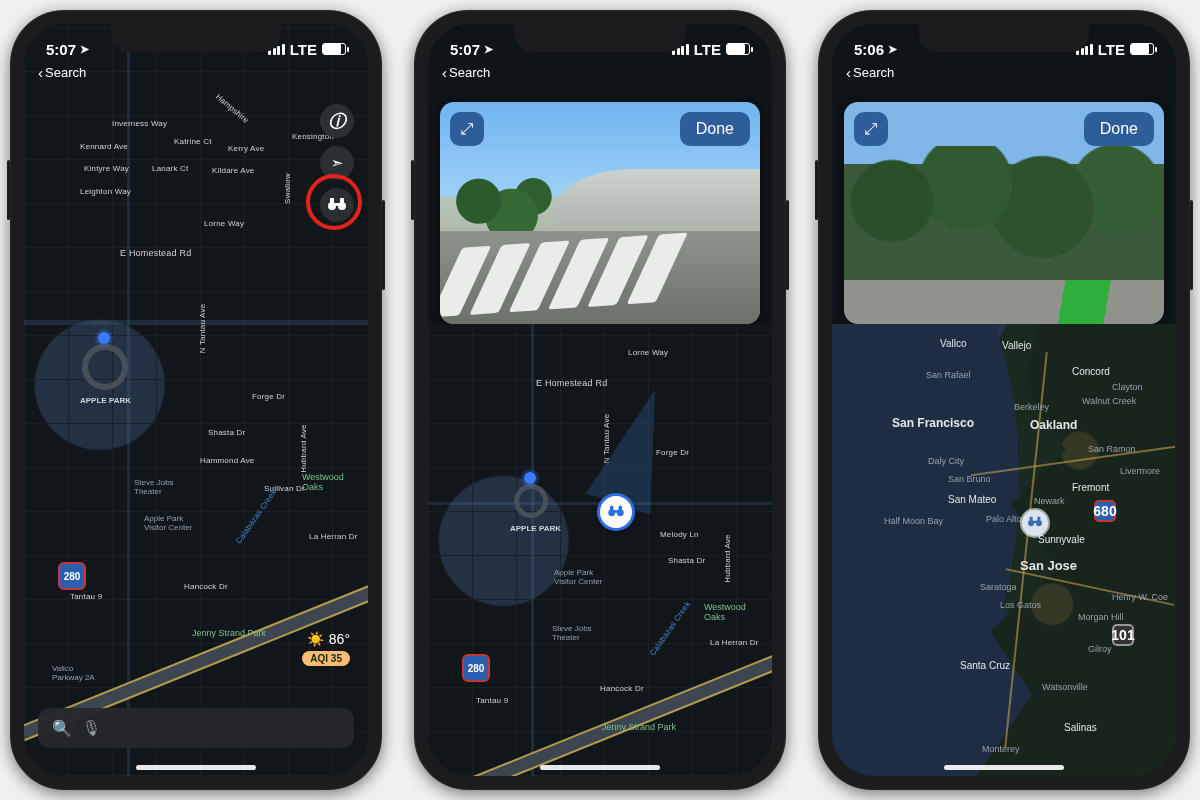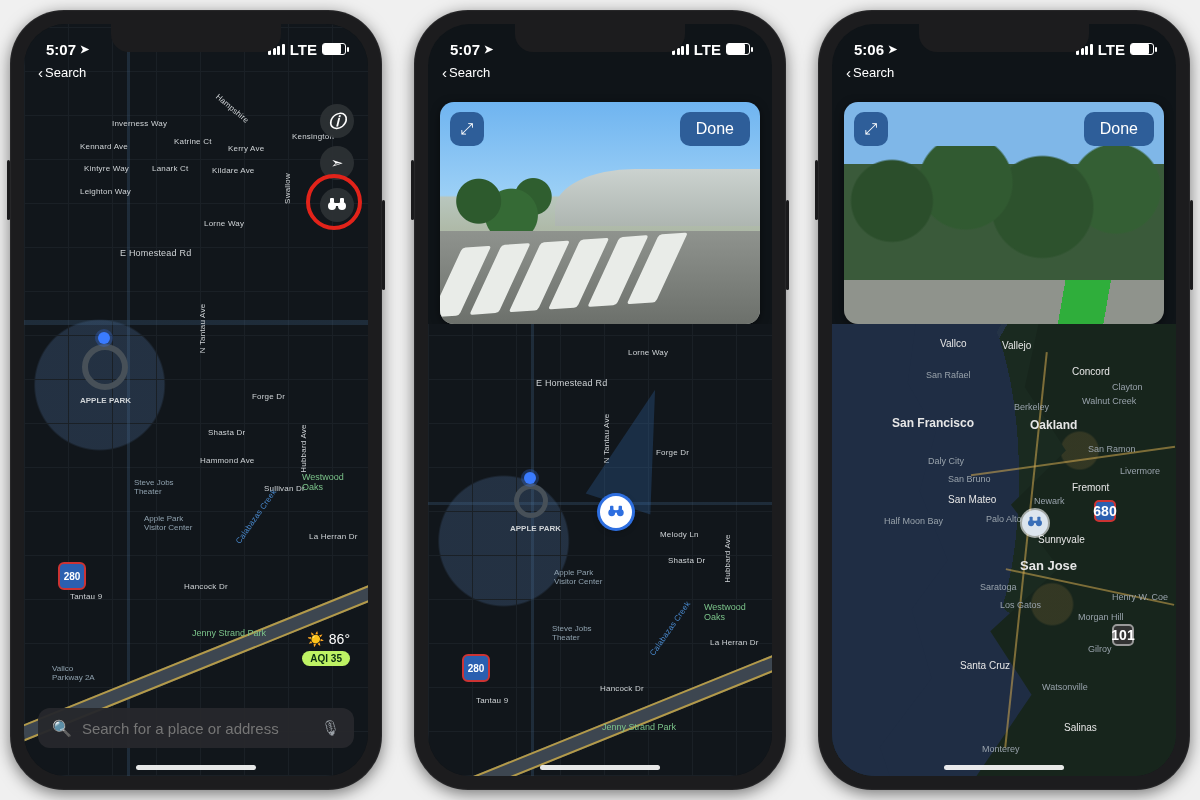--- a/index.html
+++ b/index.html
@@ -114,21 +114,21 @@
   .red-circle {
     position:absolute; right:6px; top:150px; width:56px;height:56px; border:4px solid #e2231a; border-radius:50%;
     z-index:45;
   }
 
   .weather-pill {
     position:absolute; right:18px; bottom:110px; display:flex;flex-direction:column;align-items:flex-end;gap:4px;
   }
   .weather-temp { font-size:14px; display:flex;align-items:center;gap:4px;}
   .aqi {
-    background:#bef264; color:#0a2; color:#083; color:#0b3a14; font-size:10px; font-weight:700;
+    background:#fdba74; color:#0a2; color:#083; color:#0b3a14; font-size:10px; font-weight:700;
     padding:2px 8px; border-radius:10px; color:#0a1;
   }
   .aqi { color:#094; } 
   .aqi { color:#0a2f12; }
 
   .search-bar {
     position:absolute; left:14px; right:14px; bottom:28px; height:40px;
     background:rgba(38,40,44,.96); border-radius:12px;
     display:flex; align-items:center; padding:0 14px; gap:10px; color:#9aa0a6;
   }
@@ -335,21 +335,20 @@
       <div class="weather-pill">
         <div class="weather-temp">
           <span>☀️</span>
           <span>86°</span>
         </div>
         <span class="aqi">AQI 35</span>
       </div>
 
       <div class="search-bar">
         <span class="mag">🔍</span>
-        <input placeholder="Search for a place or address" style="">
         <span class="mic">🎙</span>
       </div>
 
       <div class="home-indicator"></div>
     </div>
   </div>
 
   <div class="device">
     <div class="screen">
       <div class="notch"></div>

